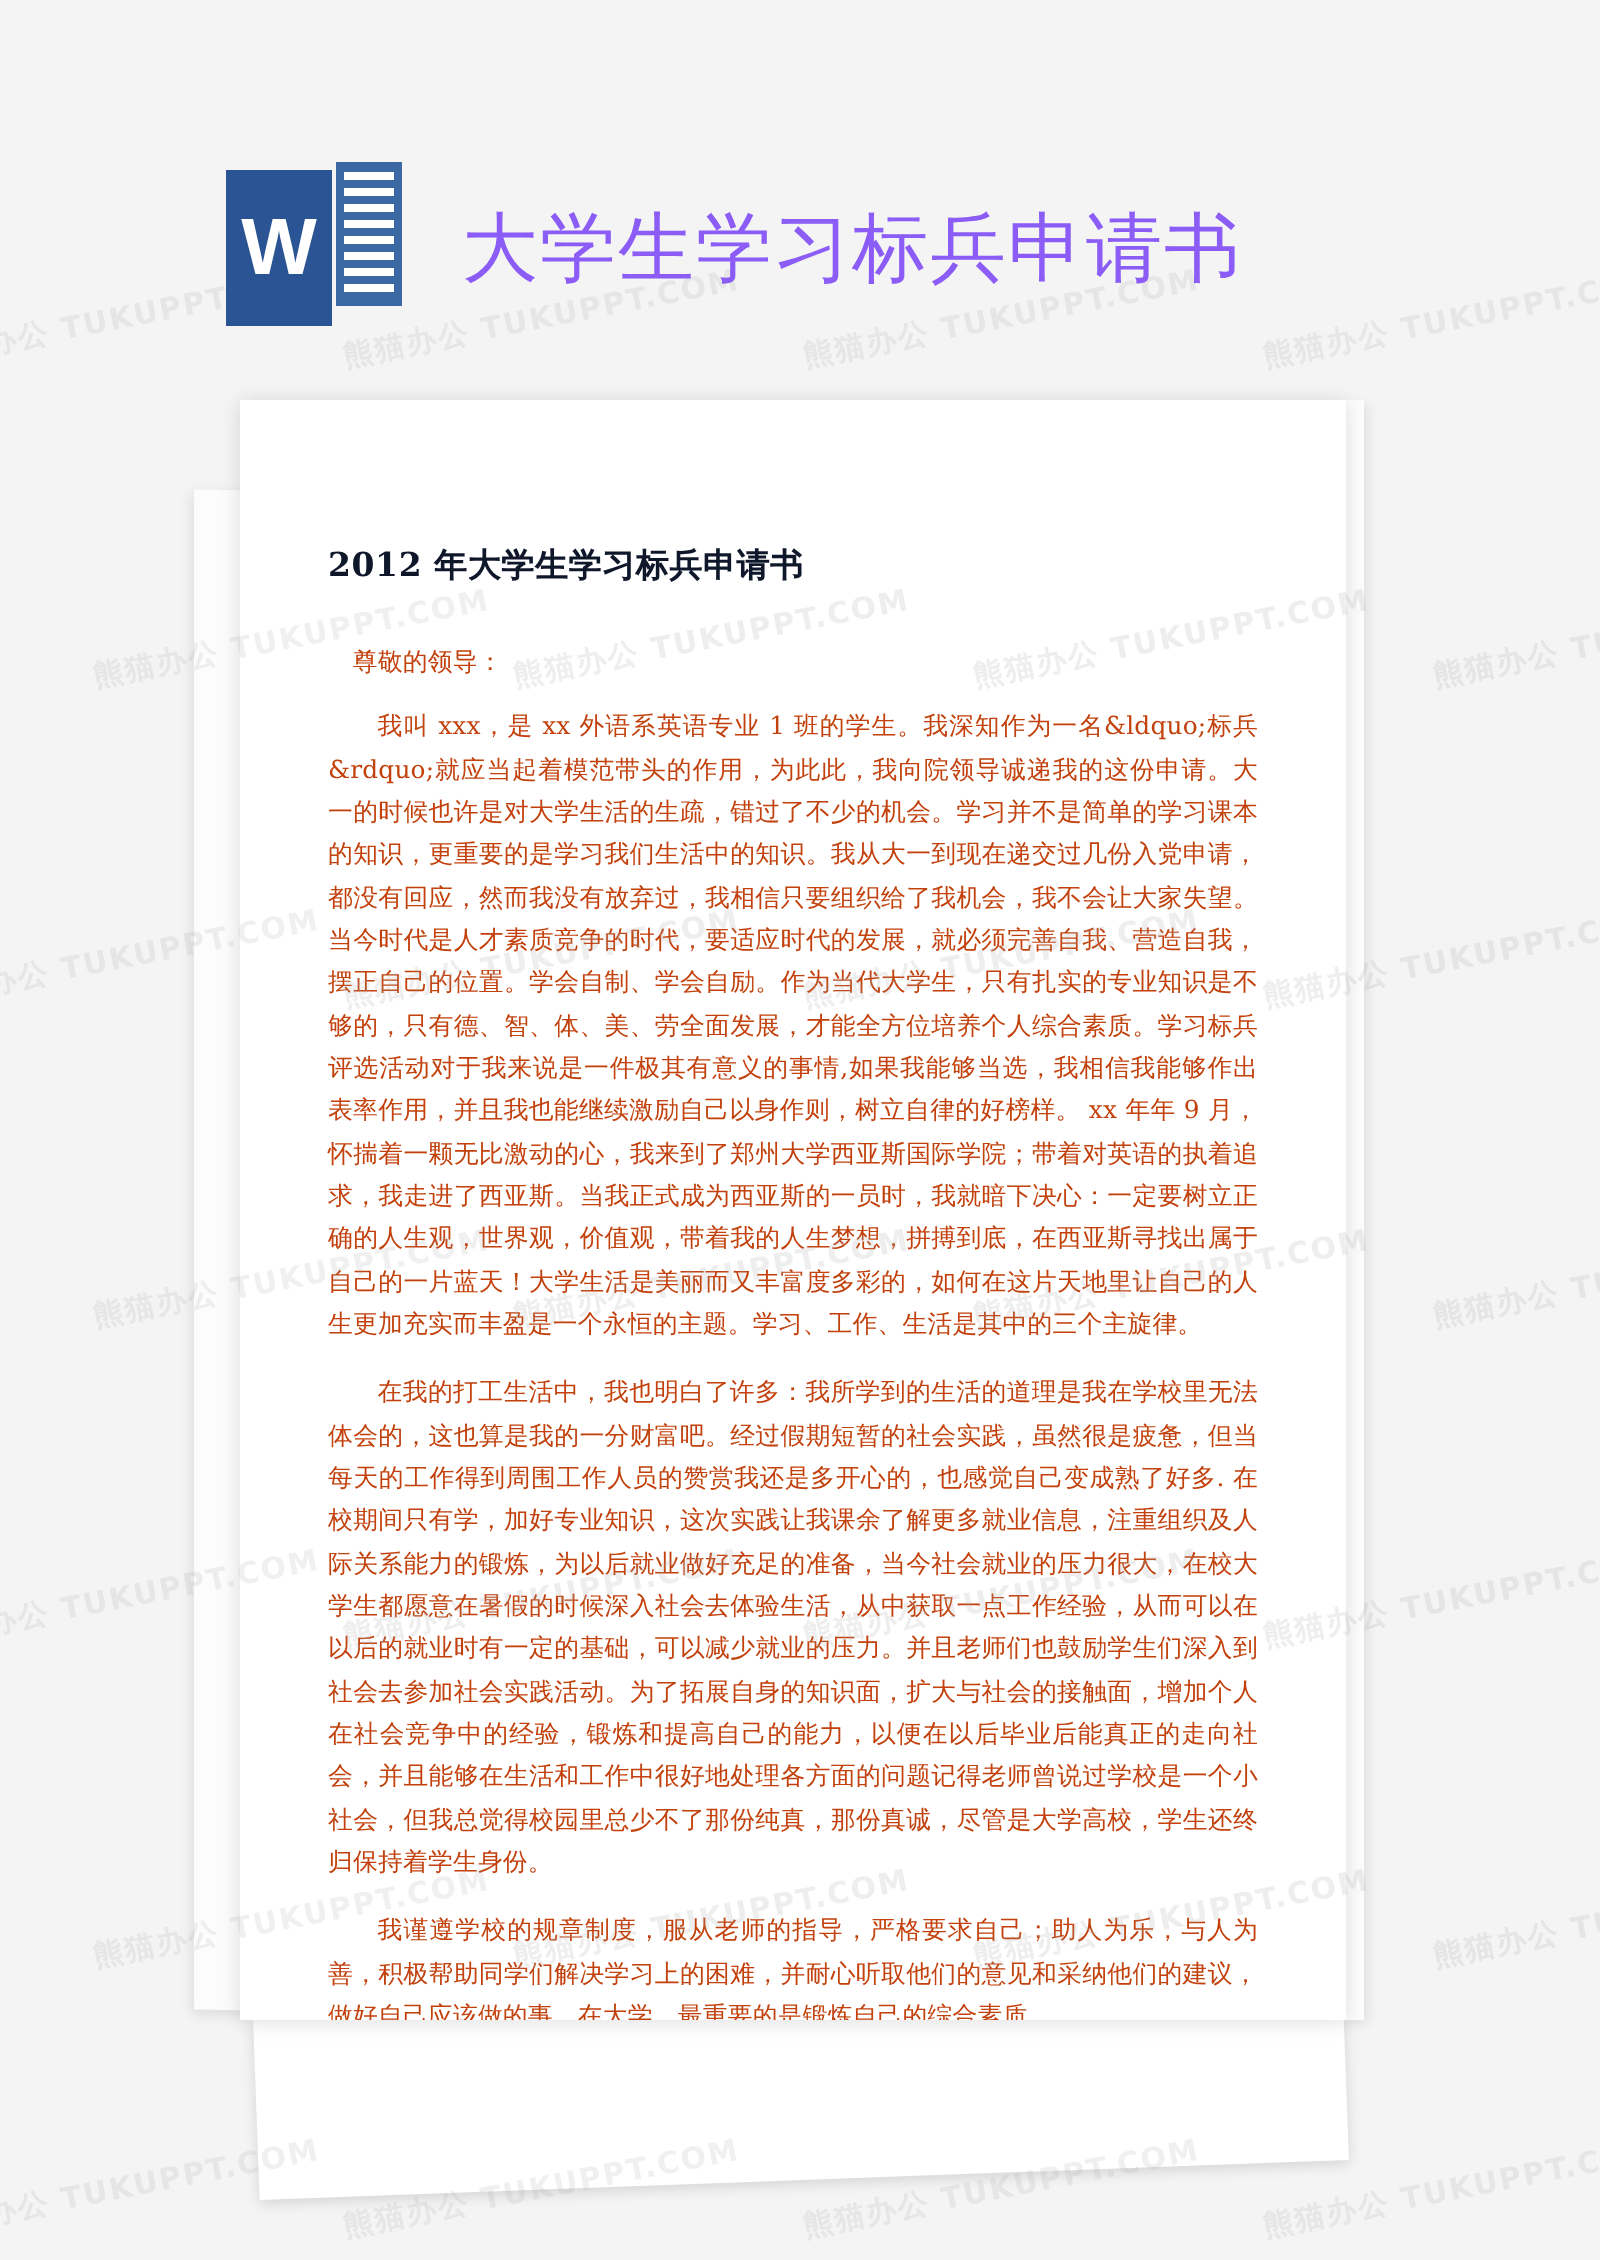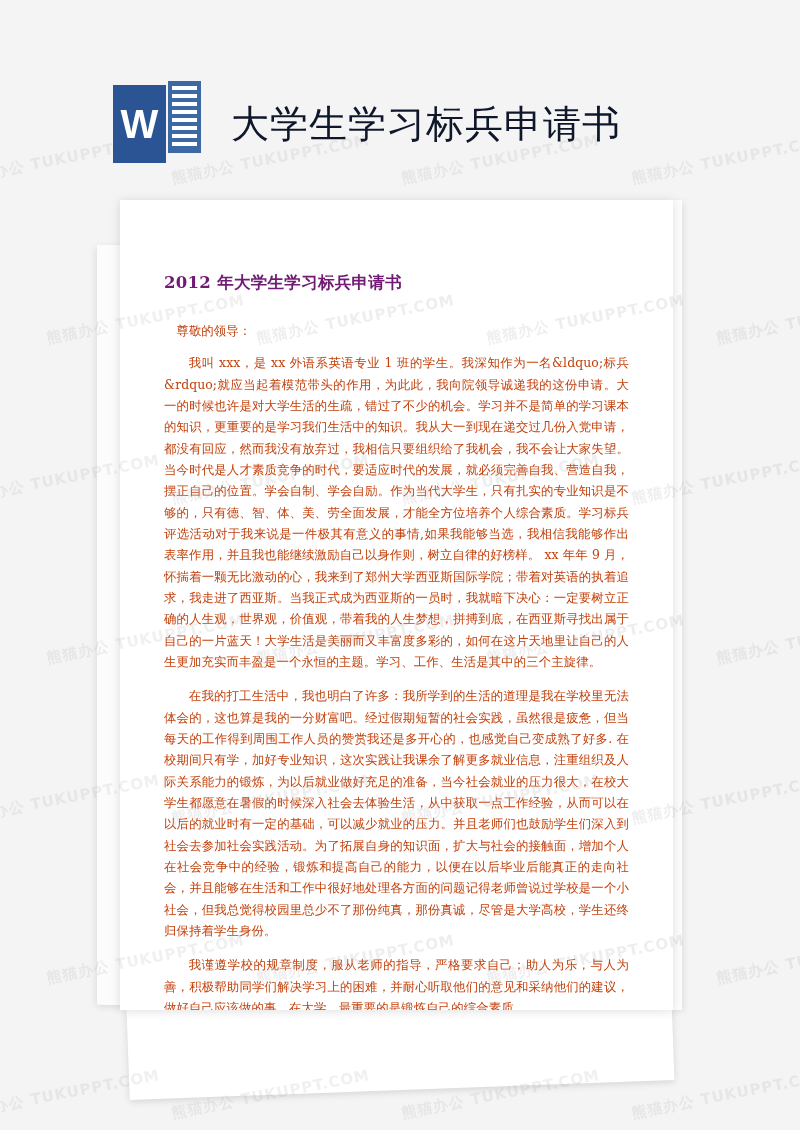--- a/index.html
+++ b/index.html
@@ -83,21 +83,21 @@
   }
   #word-icon .ic-panel i {
     display: block;
     height: 4px;
     background: #ffffff;
     margin-bottom: 4px;
   }
   #doc-heading {
     margin-left: 30px;
     font-size: 38px;
-    color: #0f172a;
+    color: #8b5cf6;
     font-family: "DejaVu Sans", sans-serif;
     letter-spacing: 1px;
     white-space: nowrap;
   }
   
   #sheet-back-tilted {
     position: absolute;
     left: 128px;
     top: 1000px;
     width: 545px;
@@ -141,21 +141,21 @@
     background: #ffffff;
     box-shadow: 0 1px 10px rgba(0,0,0,0.13);
     z-index: 4;
     padding: 72px 44px 0 44px;
     overflow: hidden;
   }
 
   #doc-title {
     font-size: 16.5px;
     font-weight: bold;
-    color: #701a75;
+    color: #0f172a;
     margin: 0 0 26px 0;
     font-family: "DejaVu Serif", serif;
     letter-spacing: 0.3px;
   }
 
   .doc-para {
     font-size: 12.4px;
     line-height: 1.72;
     color: #c2410c;
     margin: 0 0 13px 0;

